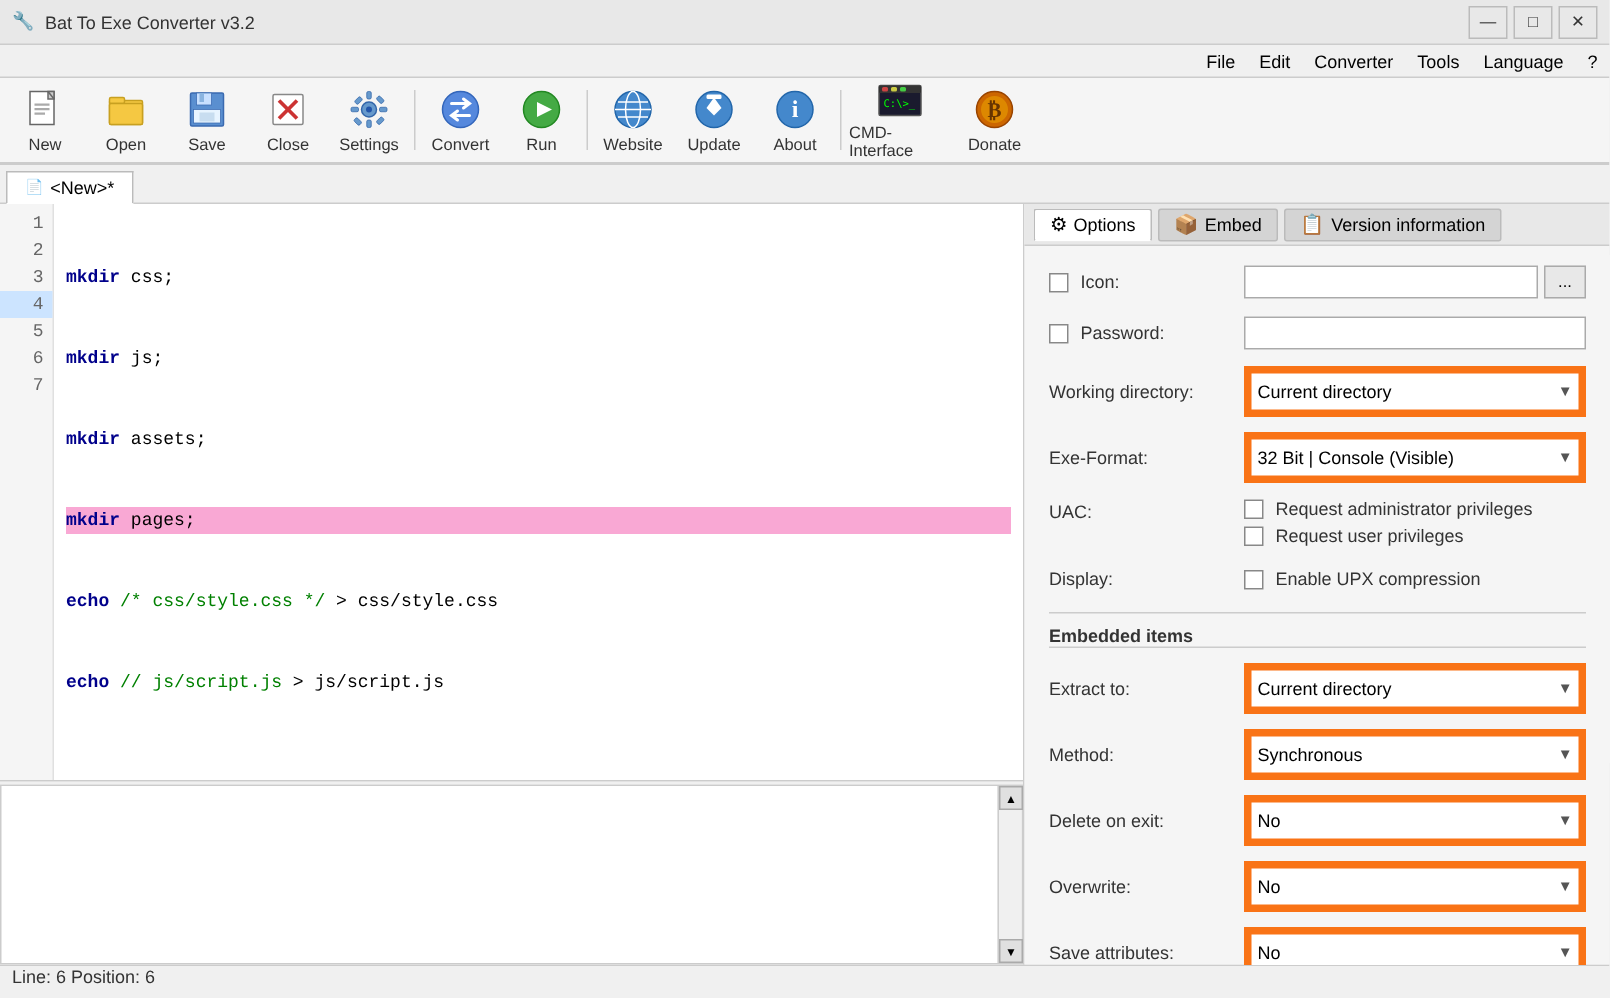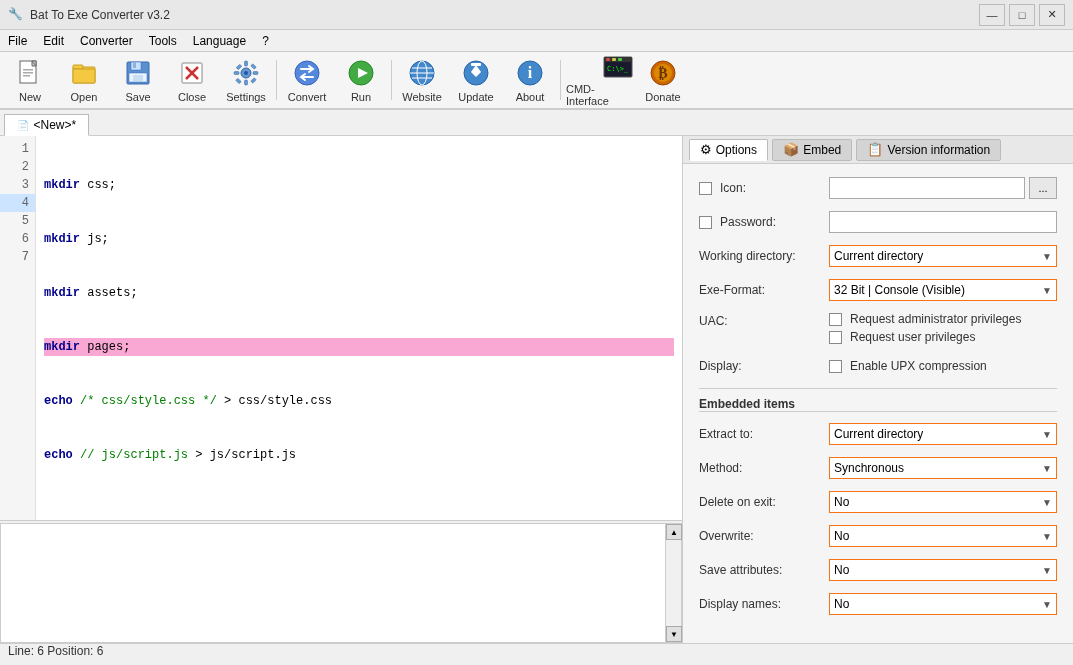--- a/index.html
+++ b/index.html
@@ -52,20 +52,21 @@
       color: #333;
     }
 
     
     .menu-bar {
       background: #f0f0f0;
       height: 22px;
       display: flex;
       align-items: center;
       border-bottom: 1px solid #ccc;
+      justify-content: flex-end;
     }
     .menu-item {
       padding: 2px 8px;
       cursor: pointer;
       font-size: 12px;
       height: 100%;
       display: flex;
       align-items: center;
     }
 
@@ -305,22 +306,22 @@
       display: inline-block;
       margin-right: 4px;
       vertical-align: middle;
     }
     .checkbox-label {
       font-size: 12px;
       color: #333;
     }
     .dropdown {
       flex: 1;
-      height: 22px;
-      border: 1px solid #f97316;
+      height: 34px;
+      border: 5px solid #f97316;
       background: #fff;
       padding: 0 4px;
       font-size: 12px;
       display: flex;
       align-items: center;
       justify-content: space-between;
       cursor: pointer;
     }
     .dropdown-arrow { font-size: 10px; color: #555; }
 
@@ -503,21 +504,21 @@
     <div class="toolbar-btn-icon">
       <svg width="28" height="28" viewBox="0 0 28 28">
         <circle cx="14" cy="14" r="12" fill="#4488cc" stroke="#2266aa" stroke-width="1"></circle>
         <text x="14" y="19" text-anchor="middle" fill="white" font-size="16" font-weight="bold" font-family="serif">i</text>
       </svg>
     </div>
     <span class="toolbar-btn-label">About</span>
   </div>
   <div class="toolbar-separator"></div>
 
-  <div class="toolbar-btn" style="width:70px;align-items:flex-end;">
+  <div class="toolbar-btn" style="width:70px;">
     <div class="toolbar-btn-icon">
       <svg width="32" height="28" viewBox="0 0 32 28">
         <rect x="2" y="4" width="28" height="20" rx="1" fill="#1a1a2e" stroke="#555" stroke-width="1"></rect>
         <rect x="2" y="4" width="28" height="5" rx="1" fill="#333"></rect>
         <rect x="4" y="5" width="4" height="3" rx="1" fill="#cc4444"></rect>
         <rect x="10" y="5" width="4" height="3" rx="1" fill="#cccc44"></rect>
         <rect x="16" y="5" width="4" height="3" rx="1" fill="#44cc44"></rect>
         <text x="5" y="18" fill="#00ff00" font-size="7" font-family="monospace">C:\&gt;_</text>
       </svg>
     </div>

